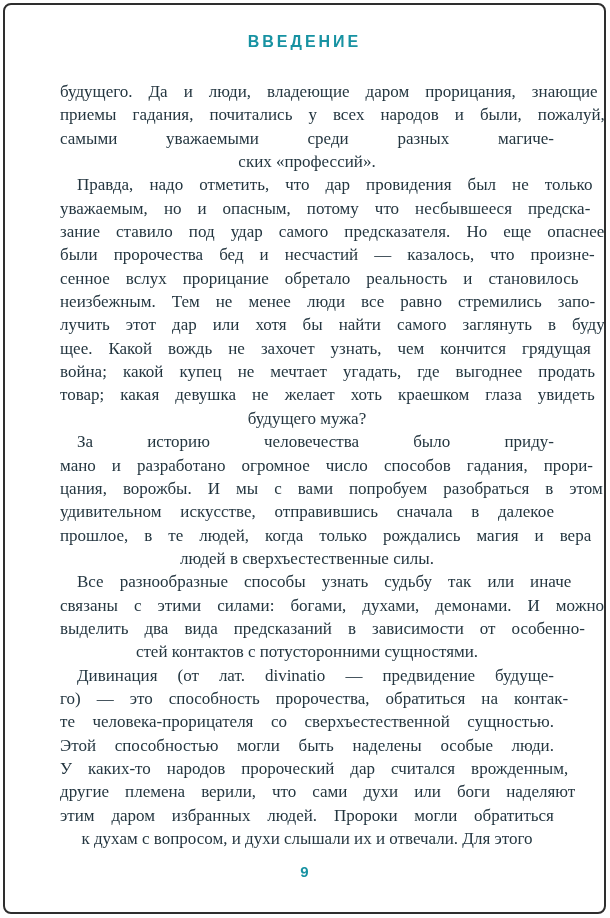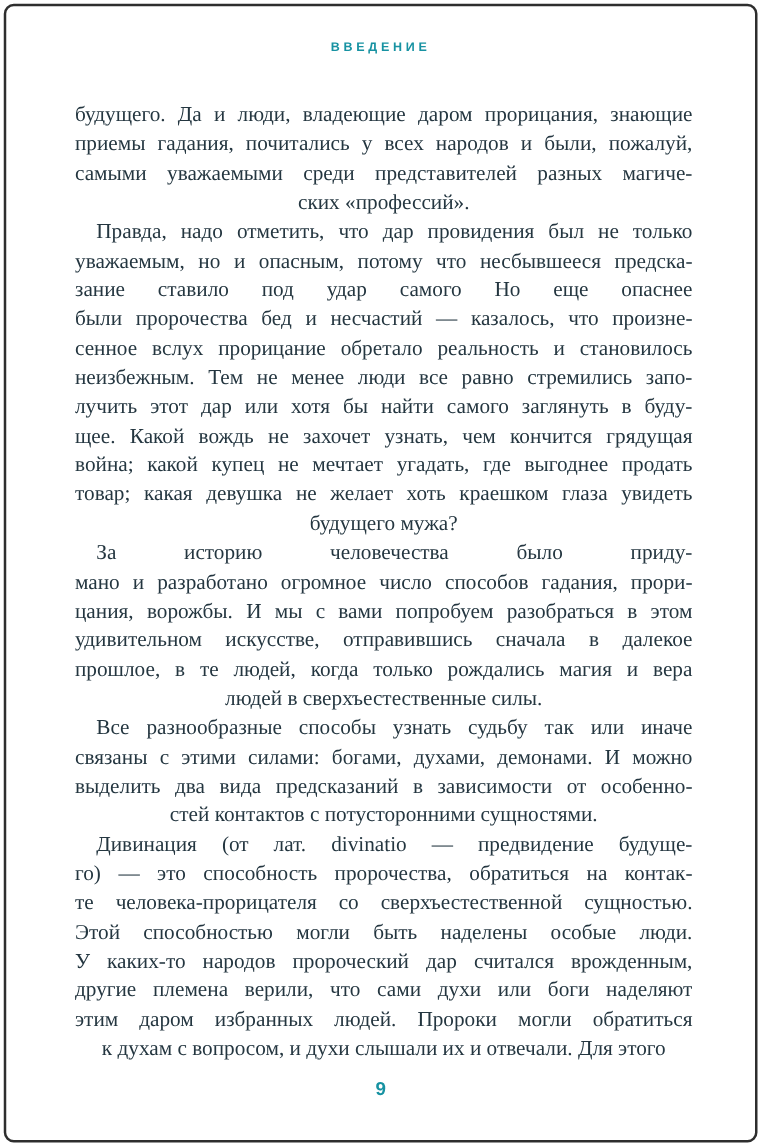--- a/index.html
+++ b/index.html
@@ -23,39 +23,40 @@
     overflow: hidden;
   }
   .chapter-header {
     position: absolute;
     top: 28px;
     left: 0;
     width: 100%;
     text-align: center;
     font-family: "Liberation Sans", sans-serif;
     font-weight: bold;
-    font-size: 10px;
+    font-size: 16px;
     letter-spacing: 3px;
     color: #1792a2;
   }
   .text-block {
     position: absolute;
     top: 75px;
     left: 55px;
     width: 494px;
     font-size: 17px;
     color: #243640;
     line-height: 23.34px;
   }
   .paragraph { margin: 0; }
   .line {
     display: flex;
     justify-content: space-between;
     line-height: 23.34px;
     white-space: nowrap;
+    gap: 16px;
   }
   .line.last {
     display: block;
     white-space: normal;
     text-align: center;
   }
   .line.indent { padding-left: 17px; text-align: center; }
   .page-number {
     position: absolute;
     top: 858px;
@@ -94,21 +95,20 @@
           <span>всех</span>
           <span>народов</span>
           <span>и</span>
           <span>были,</span>
           <span>пожалуй,</span>
         </div>
         <div class="line">
           <span>самыми</span>
           <span>уважаемыми</span>
           <span>среди</span>
-          <span>представителей</span>
           <span>разных</span>
           <span>магиче-</span>
         </div>
         <div class="line last">ских «профессий».</div>
       </div>
       <div class="paragraph">
         <div class="line indent">
           <span>Правда,</span>
           <span>надо</span>
           <span>отметить,</span>
@@ -128,20 +128,21 @@
           <span>что</span>
           <span>несбывшееся</span>
           <span>предска-</span>
         </div>
         <div class="line">
           <span>зание</span>
           <span>ставило</span>
           <span>под</span>
           <span>удар</span>
           <span>самого</span>
+          <span>предсказателя.</span>
           <span>Но</span>
           <span>еще</span>
           <span>опаснее</span>
         </div>
         <div class="line">
           <span>были</span>
           <span>пророчества</span>
           <span>бед</span>
           <span>и</span>
           <span>несчастий</span>

